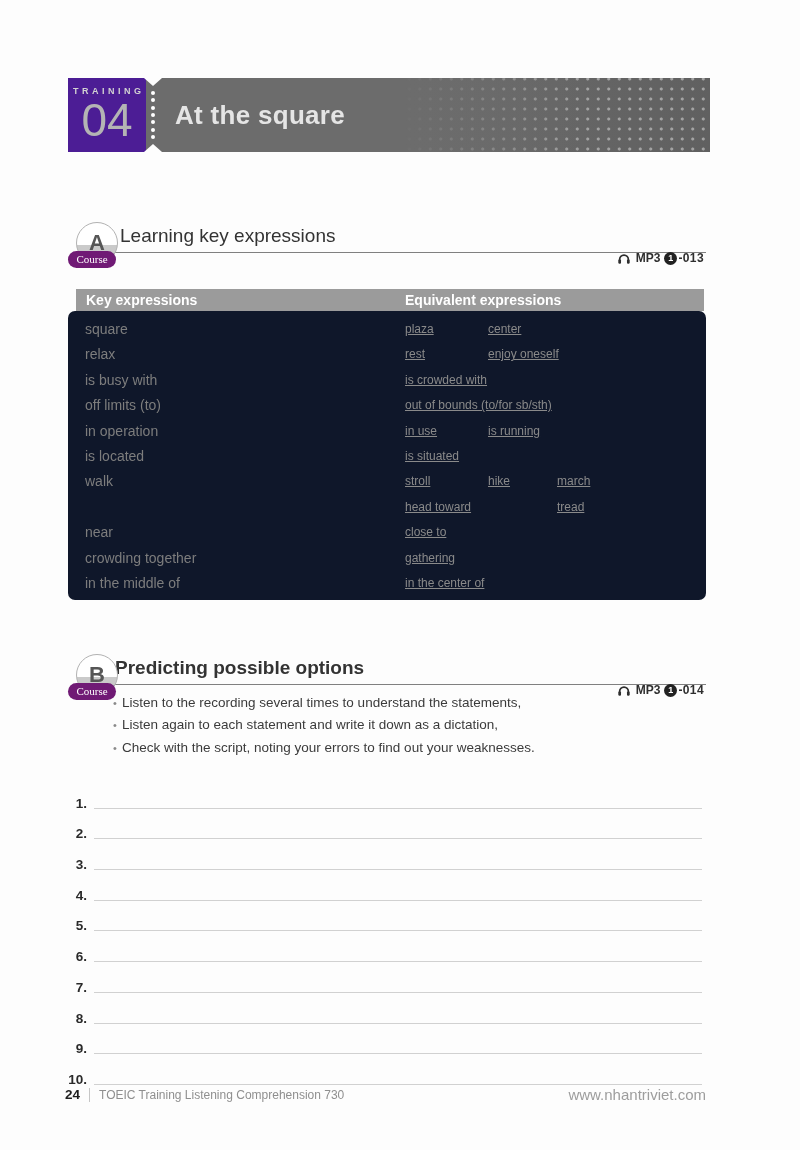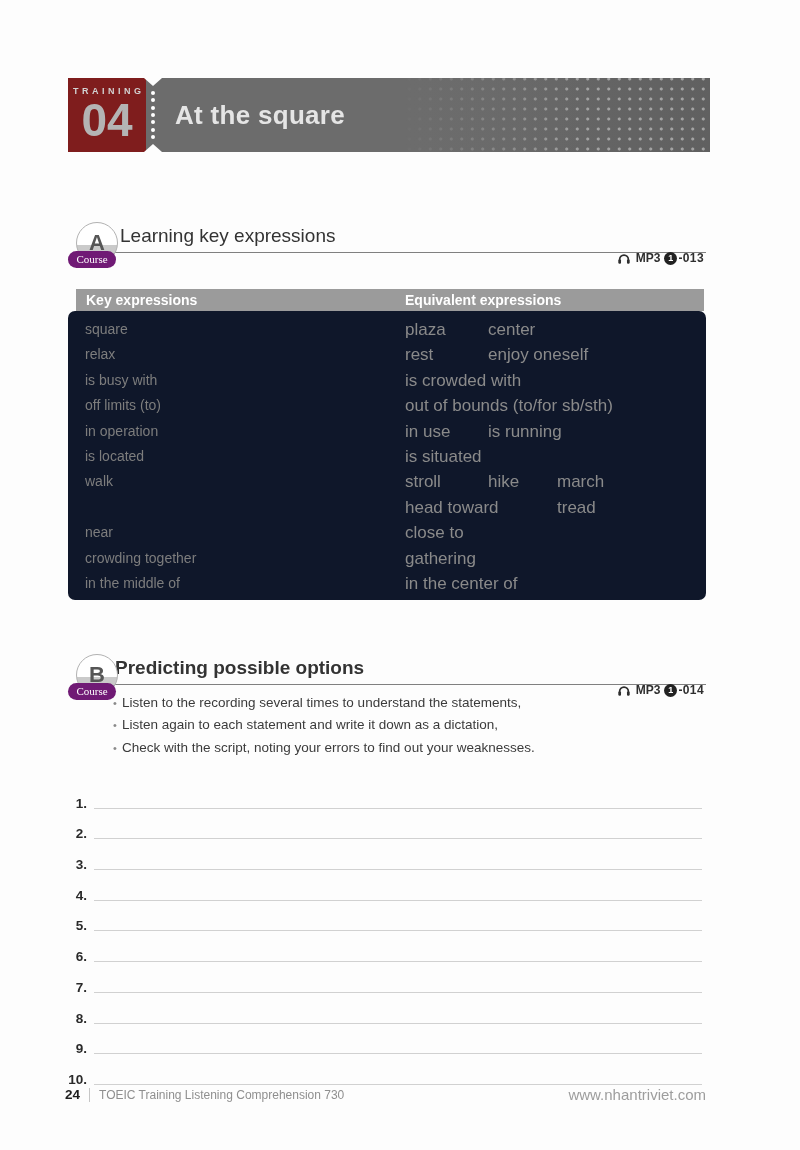--- a/index.html
+++ b/index.html
@@ -5,23 +5,23 @@
   html,body{margin:0;padding:0;}
   body{
     width:800px;height:1150px;position:relative;
     background:#fdfdfd;
     font-family:"Liberation Sans",sans-serif;
     overflow:hidden;
   }
 
   
   .banner{position:absolute;left:68px;top:78px;width:642px;height:74px;background:#6c6c6c;}
-  .banner-left{position:absolute;left:0;top:0;width:78px;height:100%;background:#7f1d1d;text-align:center;}
+  .banner-left{position:absolute;left:0;top:0;width:78px;height:100%;background:#4c1d95;text-align:center;}
   .banner-eyebrow{color:#d2d2d2;font-size:9px;font-weight:bold;letter-spacing:3.5px;text-indent:3.5px;margin-top:8px;}
-  .banner-number{color:#b4b4b4;font-size:46px;font-weight:bold;line-height:1.0;margin-top:1px;}
+  .banner-number{color:#b4b4b4;font-size:46px;font-weight:normal;line-height:1.0;margin-top:1px;}
   .notch-top{position:absolute;left:76px;top:0;width:0;height:0;border-left:9px solid transparent;border-right:9px solid transparent;border-top:8px solid #fdfdfd;}
   .notch-bottom{position:absolute;left:76px;bottom:0;width:0;height:0;border-left:9px solid transparent;border-right:9px solid transparent;border-bottom:8px solid #fdfdfd;}
   .notch-dots{position:absolute;left:83px;top:13px;bottom:13px;display:flex;flex-direction:column;justify-content:space-between;}
   .notch-dots i{width:4px;height:4px;border-radius:50%;background:#fff;display:block;}
   .banner-title{position:absolute;left:107px;top:50%;transform:translateY(-50%);color:#e5e5e5;font-size:26px;font-weight:bold;letter-spacing:0.3px;}
   .banner-dotfield{position:absolute;right:0;top:0;width:310px;height:100%;
     background-image:
       linear-gradient(to right,#6c6c6c 0%,rgba(108,108,108,0) 60%),
       radial-gradient(#a3a3a3 1.4px,rgba(0,0,0,0) 1.9px),
       linear-gradient(to right,#6c6c6c,#606060);
@@ -49,21 +49,21 @@
   
   .ktable{position:absolute;left:68px;top:311px;width:638px;height:289px;background:#0f172a;border-radius:7px;}
   .ktable-bar{position:absolute;left:8px;right:2px;top:-22px;height:22px;background:#9b9b9b;}
   .kh{position:absolute;top:0;line-height:22px;color:#ffffff;font-weight:bold;font-size:14px;}
   .kh-key{left:10px;}
   .kh-eq{left:329px;}
   .krows{position:absolute;top:6px;left:0;right:0;}
   .trow{position:relative;height:25.4px;}
   .tkey{position:absolute;left:17px;top:0;line-height:25.4px;font-size:14px;color:#7d7d7d;white-space:nowrap;}
   .teq{position:absolute;left:337px;top:0;right:0;height:100%;}
-  .teq span{position:absolute;top:0;line-height:25.4px;font-size:17px;color:#8a8a8a;white-space:nowrap;}
+  .teq span{position:absolute;top:0;line-height:25.4px;font-size:12px;color:#8a8a8a;white-space:nowrap;text-decoration:underline;}
   .teq .s0{left:0;}
   .teq .s1{left:83px;}
   .teq .s2{left:152px;}
 
   
   .bullets{position:absolute;left:68px;top:692px;width:638px;}
   .bullet-item{position:relative;padding-left:54px;font-size:13.5px;color:#3b3b3b;line-height:22.3px;}
   .bullet-mark{position:absolute;left:45px;top:0;color:#8a8a8a;font-size:11px;line-height:22.3px;}
 
   

